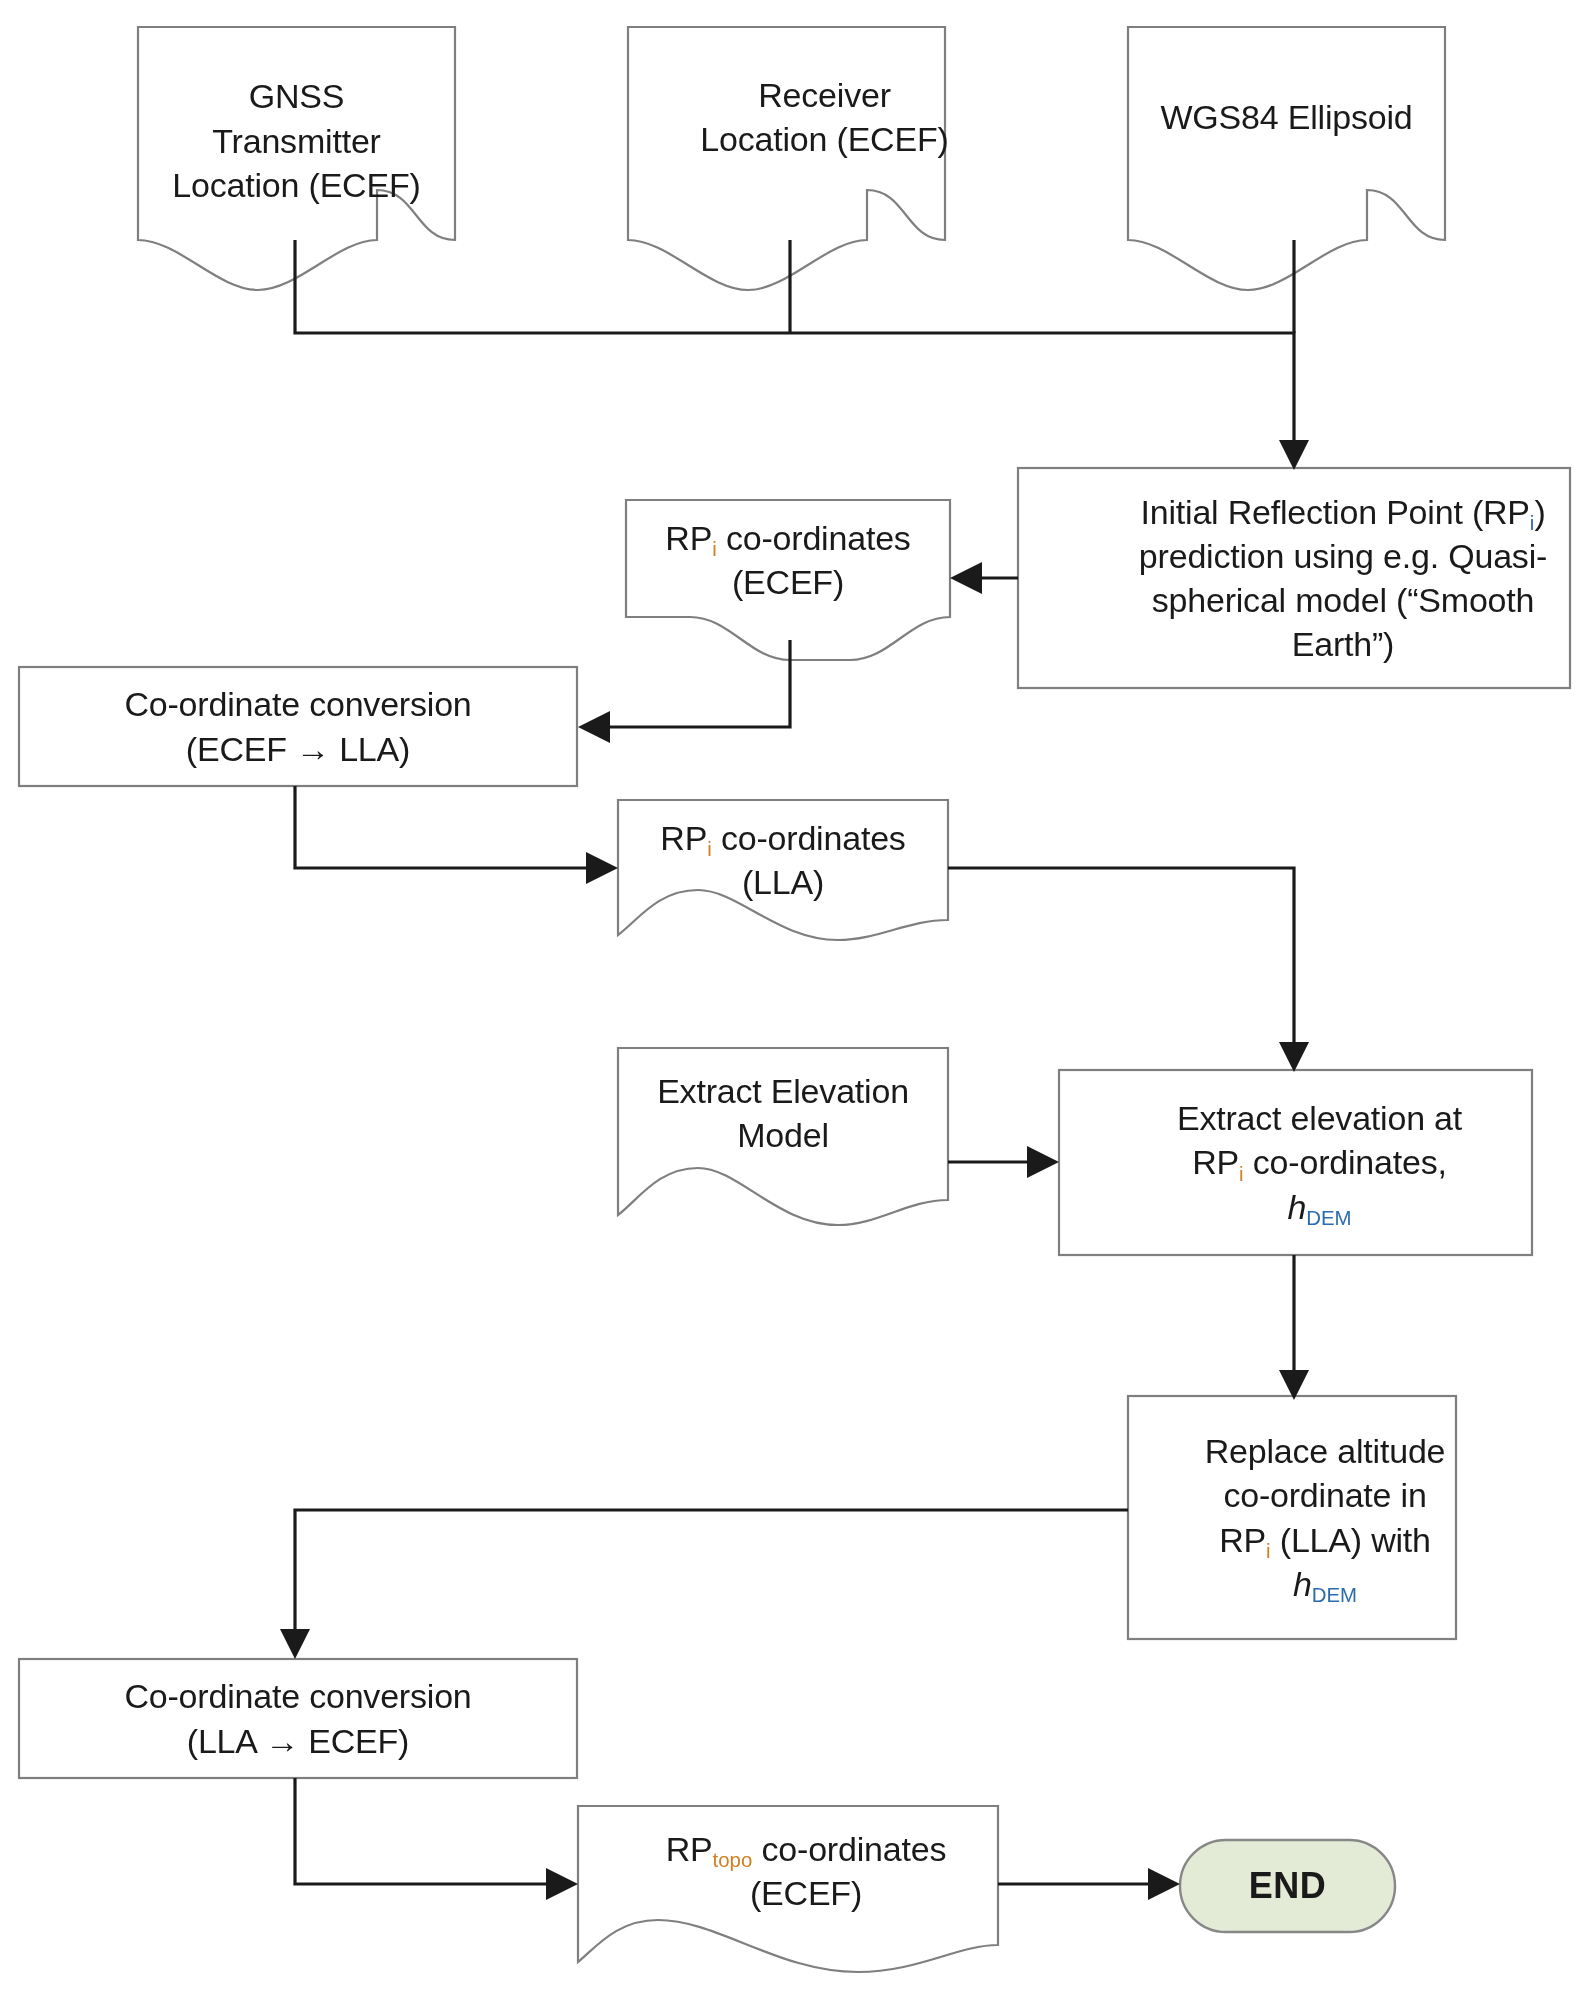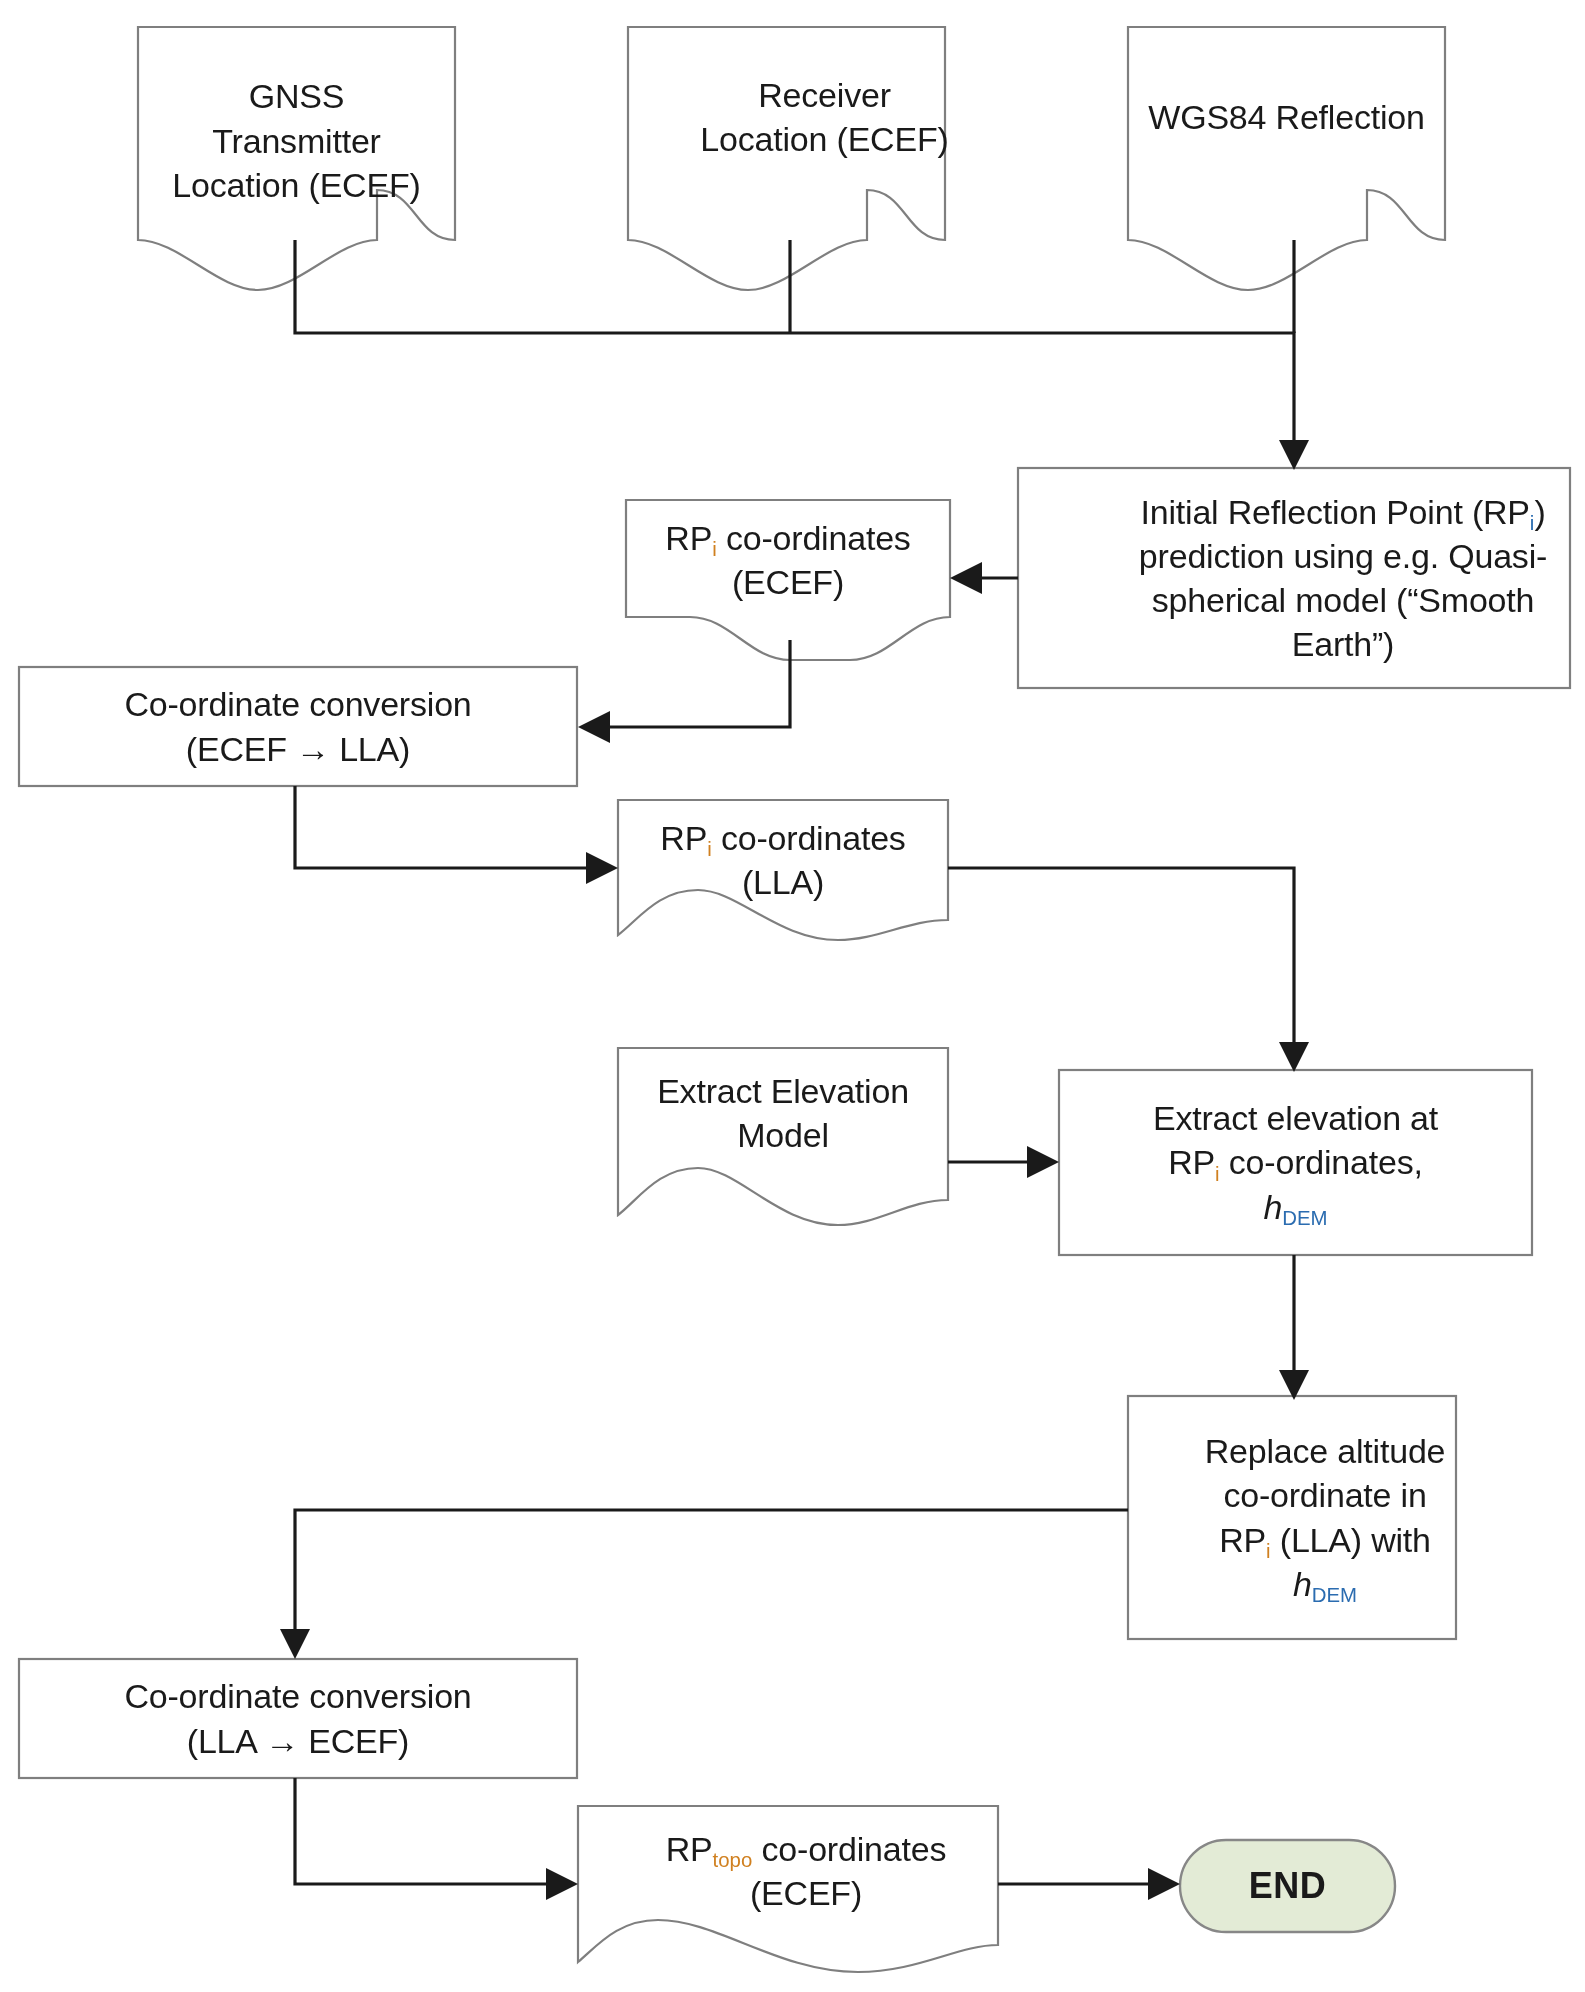--- a/index.html
+++ b/index.html
@@ -154,21 +154,21 @@
     <span class="ln">Transmitter</span>
     <span class="ln">Location (ECEF)</span>
   </div>
 
   <div class="node-label" style="left:628px; top:27px; width:317px; height:180px;padding-left:38px;">
     <span class="ln">Receiver</span>
     <span class="ln">Location (ECEF)</span>
   </div>
 
   <div class="node-label" style="left:1128px; top:27px; width:317px; height:180px;">
-    <span class="ln">WGS84 Reflection</span>
+    <span class="ln">WGS84 Ellipsoid</span>
   </div>
 
   <div class="node-label" style="left:1018px; top:468px; width:650px; height:220px;">
     <span class="ln"><span>Initial Reflection Point (RP</span><sub class="sub-blue">i</sub><span>)</span></span>
     <span class="ln">prediction using e.g. Quasi-</span>
     <span class="ln">spherical model (“Smooth</span>
     <span class="ln">Earth”)</span>
   </div>
 
   <div class="node-label" style="left:626px; top:500px; width:324px; height:120px;">
@@ -184,21 +184,21 @@
   <div class="node-label" style="left:618px; top:800px; width:330px; height:120px;">
     <span class="ln"><span>RP</span><sub class="sub-orange">i</sub><span> co-ordinates</span></span>
     <span class="ln">(LLA)</span>
   </div>
 
   <div class="node-label" style="left:618px; top:1048px; width:330px; height:130px;">
     <span class="ln">Extract Elevation</span>
     <span class="ln">Model</span>
   </div>
 
-  <div class="node-label" style="left:1059px; top:1070px; width:473px; height:185px;">
+  <div class="node-label" style="left:1059px; top:1070px; width:473px; height:185px;padding-left:24px;">
     <span class="ln">Extract elevation at</span>
     <span class="ln"><span>RP</span><sub class="sub-orange">i</sub><span> co-ordinates,</span></span>
     <span class="ln"><span class="ital">h</span><sub class="sub-blue">DEM</sub></span>
   </div>
 
   <div class="node-label" style="left:1128px; top:1396px; width:394px; height:243px;">
     <span class="ln">Replace altitude</span>
     <span class="ln">co-ordinate in</span>
     <span class="ln"><span>RP</span><sub class="sub-orange">i</sub><span> (LLA) with</span></span>
     <span class="ln"><span class="ital">h</span><sub class="sub-blue">DEM</sub></span>

